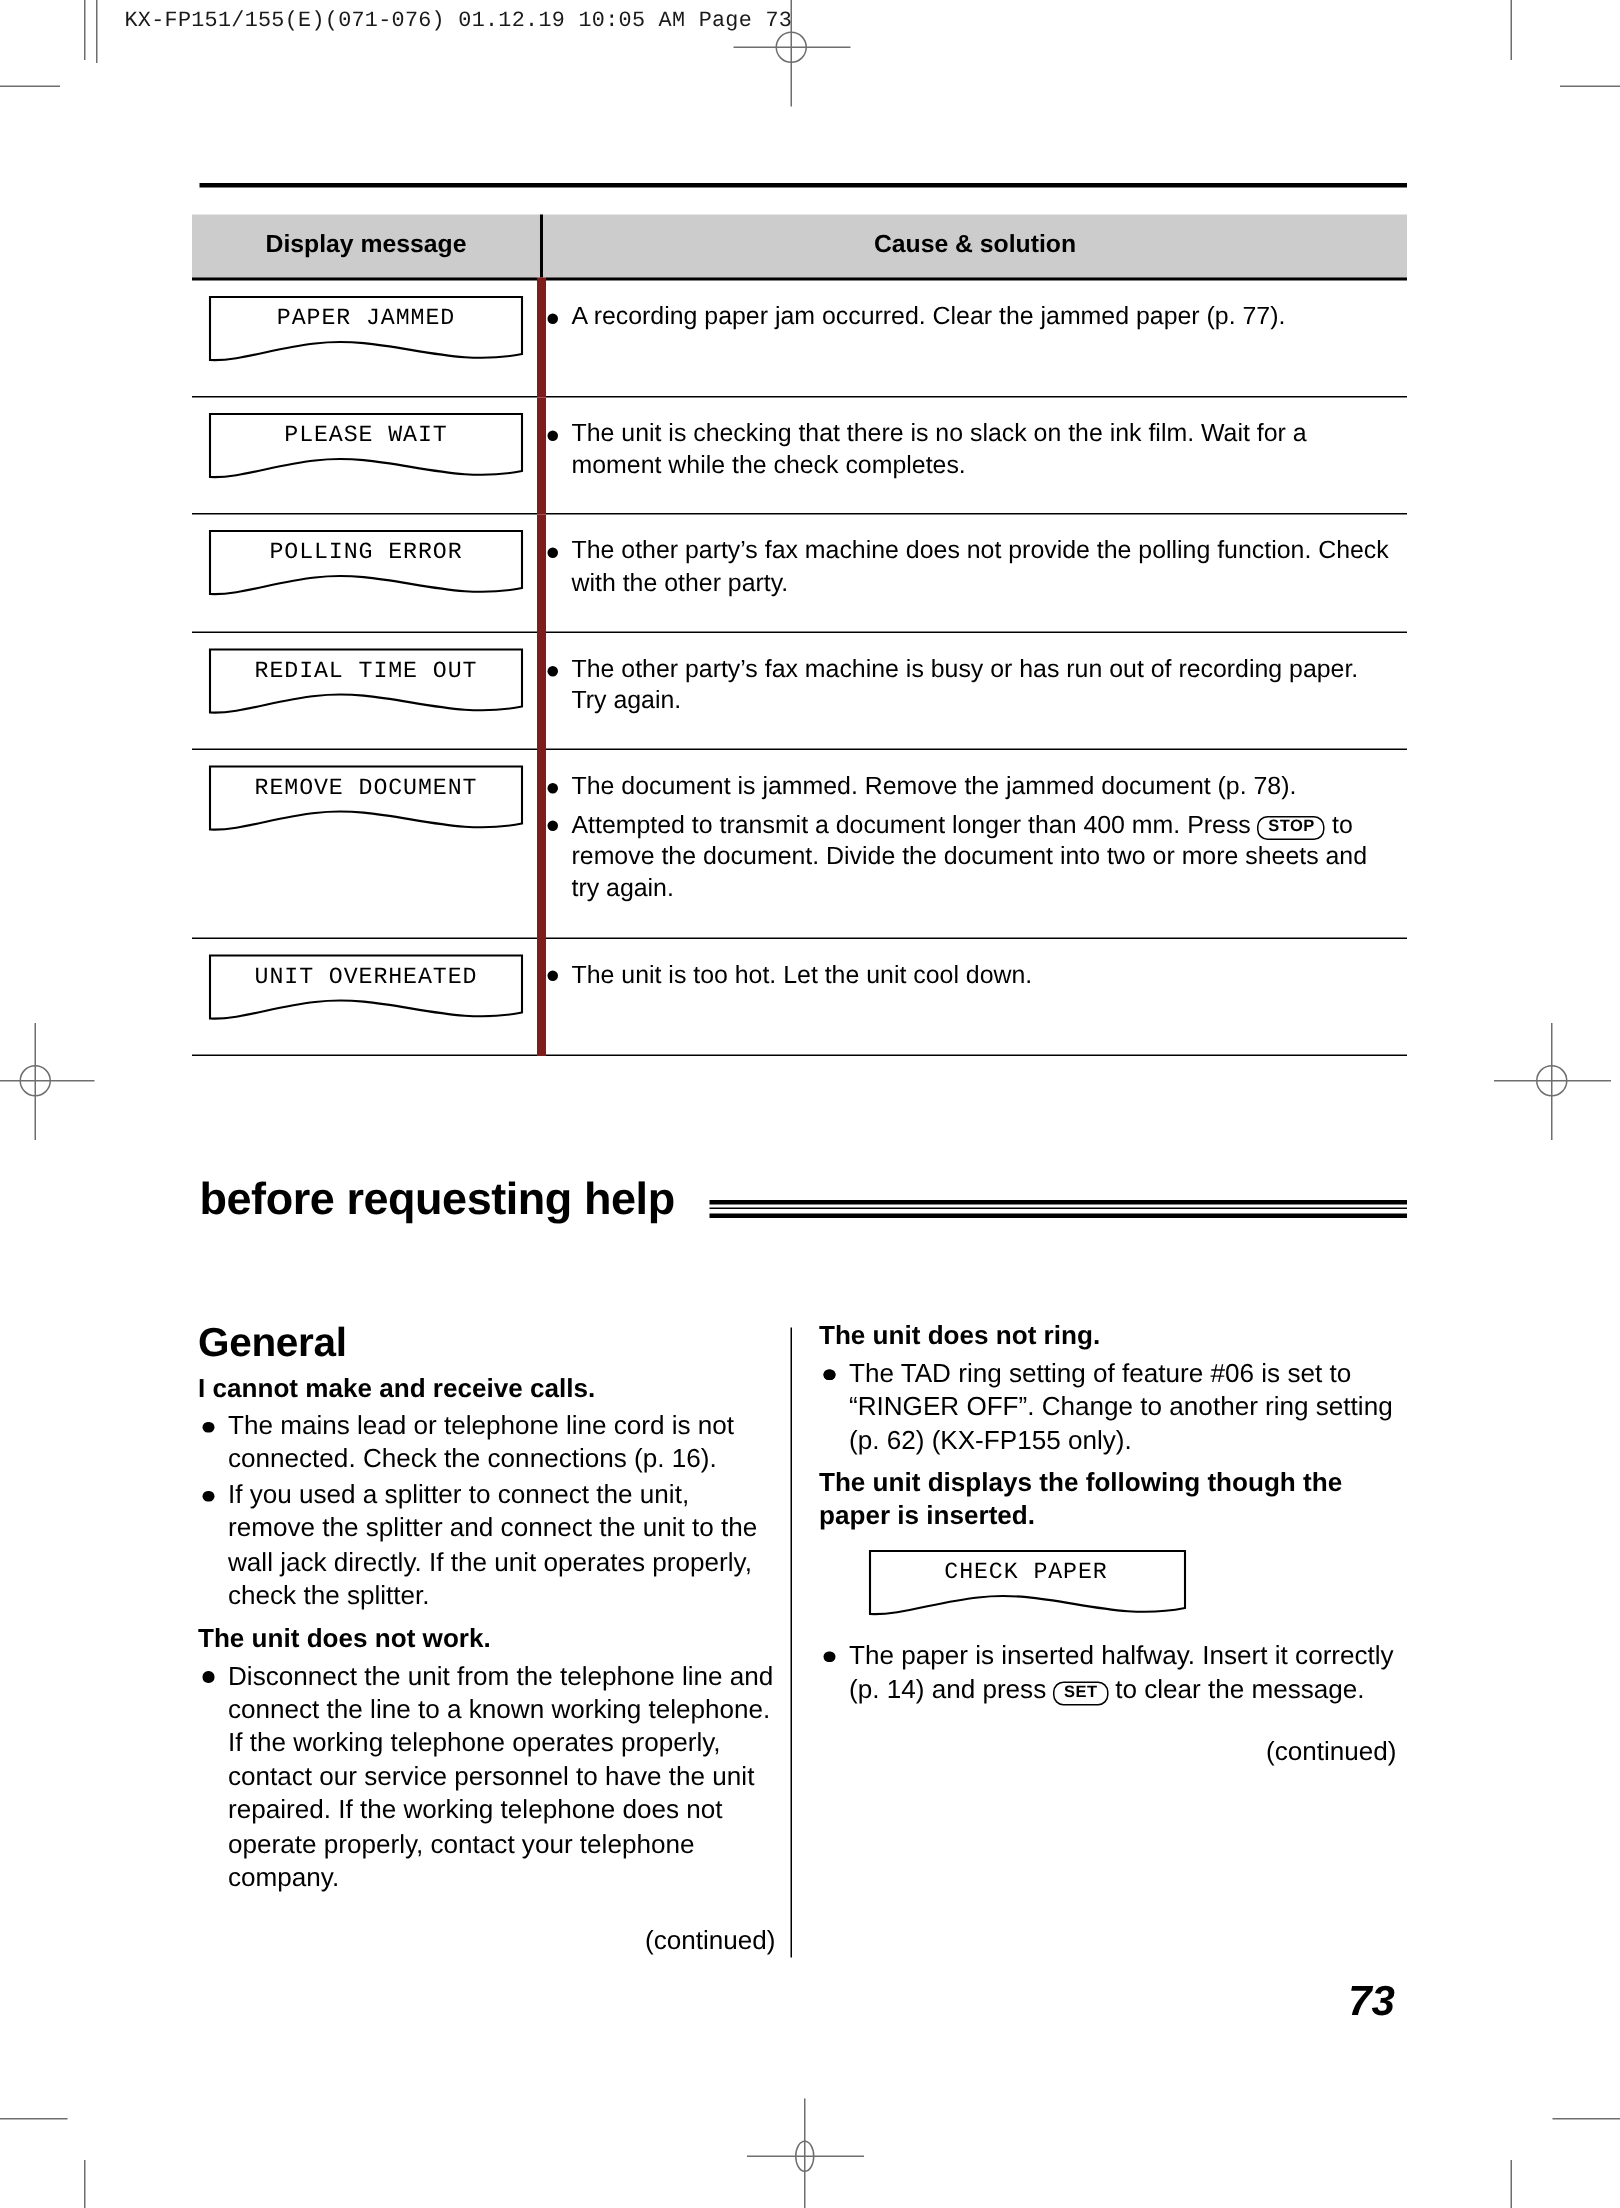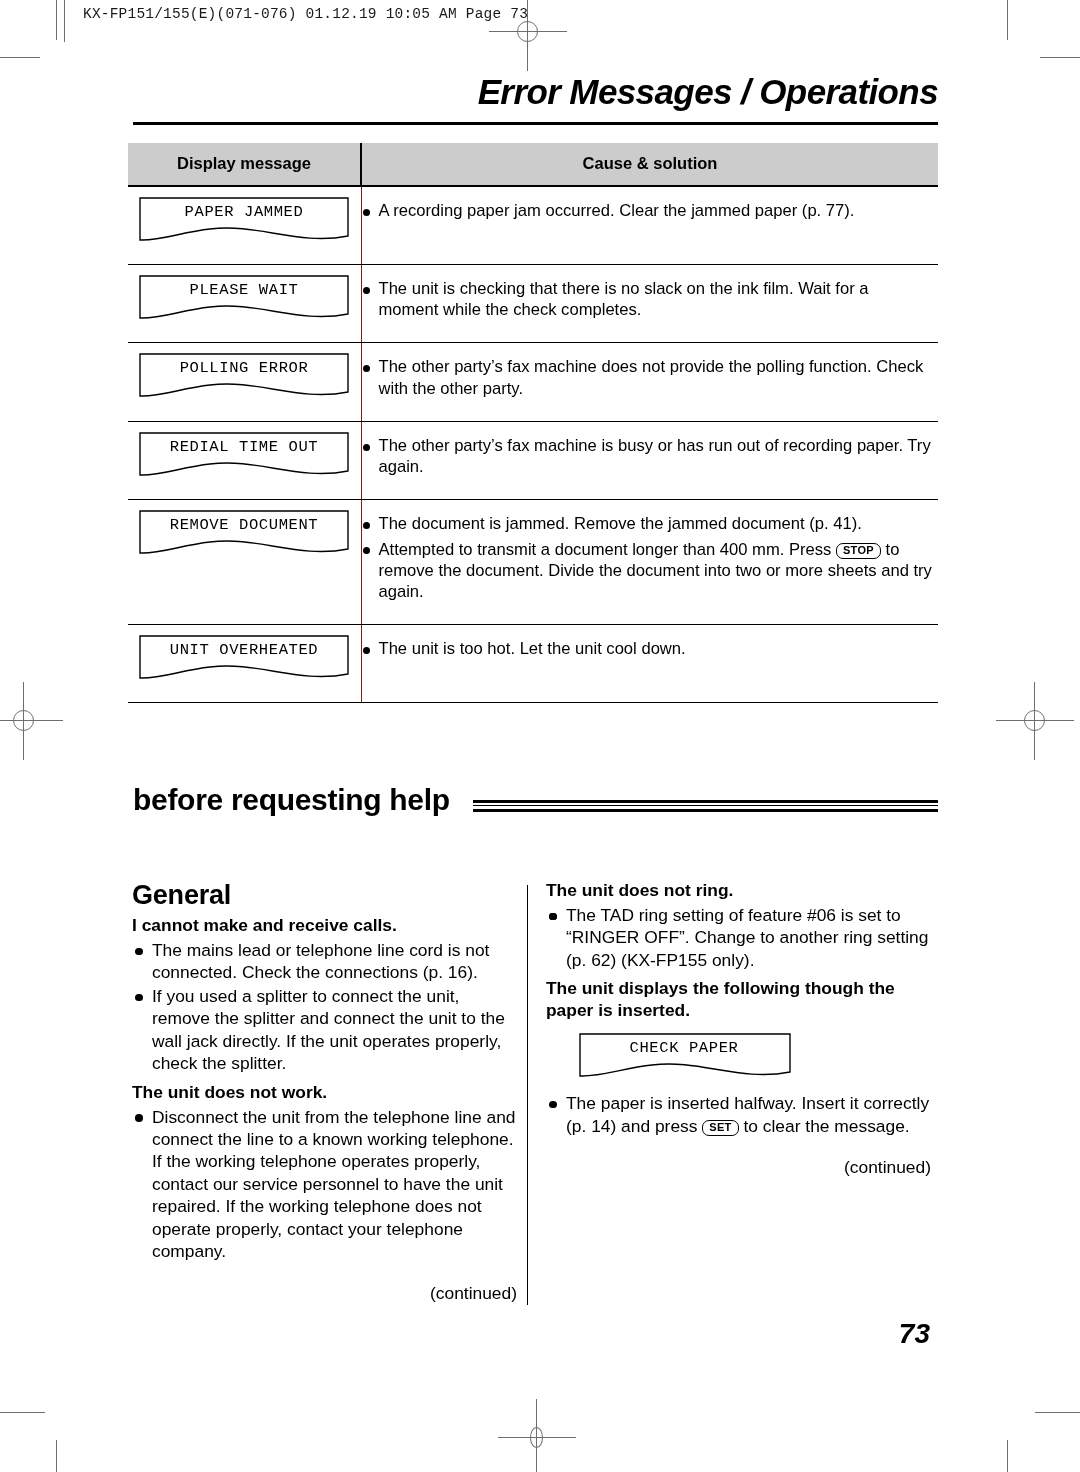--- a/index.html
+++ b/index.html
@@ -99,21 +99,21 @@
     border-bottom: 2px solid #000;
   }
   .errtable th.c1 { width: 232px; border-right: 2px solid #000; }
   .errtable td {
     vertical-align: top;
     border-bottom: 1.6px solid #000;
     padding: 0;
   }
   .errtable td.c1 {
     width: 232px;
-    border-right: 1px solid #7f1d1d;
+    border-right: 6px solid #7f1d1d;
     padding: 9px 18px 22px 0;
   }
   .errtable td.c2 {
     padding: 13px 6px 20px 0;
   }
   .errtable tr:last-child td { border-bottom: 1.6px solid #000; }
 
   
   .lcd {
     position: relative;
@@ -292,21 +292,20 @@
   <span class="ring"></span>
     <span class="vl"></span>
     <span class="hl"></span>
 </div>
 
 <div class="slug-rule"></div>
 <div class="slug">KX-FP151/155(E)(071-076)  01.12.19  10:05 AM  Page 73</div>
 
 <div class="page">
 
-  <div class="chapter-title">Error Messages / Operations</div>
   <div class="chapter-rule"></div>
 
   <table class="errtable">
     <thead>
       <tr>
         <th class="c1">Display message</th>
         <th class="c2">Cause &amp; solution</th>
       </tr>
     </thead>
     <tbody>
@@ -384,21 +383,21 @@
           <div class="lcd">
             <svg width="212" height="46" viewBox="0 0 212 46">
               <path d="M2,44 L2,2 L210,2 L210,40 C160,50 120,27 72,33 C44,36 22,45 2,44 Z" fill="none" stroke="#000" stroke-width="1.4"></path>
             </svg>
             <div class="lcd-text">REMOVE DOCUMENT</div>
           </div>
         </td>
         <td class="c2">
           <p class="bullet">
             <span class="dot"></span>
-            <span>The document is jammed. Remove the jammed document (p. 41).</span>
+            <span>The document is jammed. Remove the jammed document (p. 78).</span>
           </p>
           <p class="bullet">
             <span class="dot"></span>
             <span>Attempted to transmit a document longer than 400 mm. Press </span><span class="keycap">STOP</span><span> to remove the document. Divide the document into two or more sheets and try again.</span>
           </p>
         </td>
       </tr>
 
 
       <tr>

